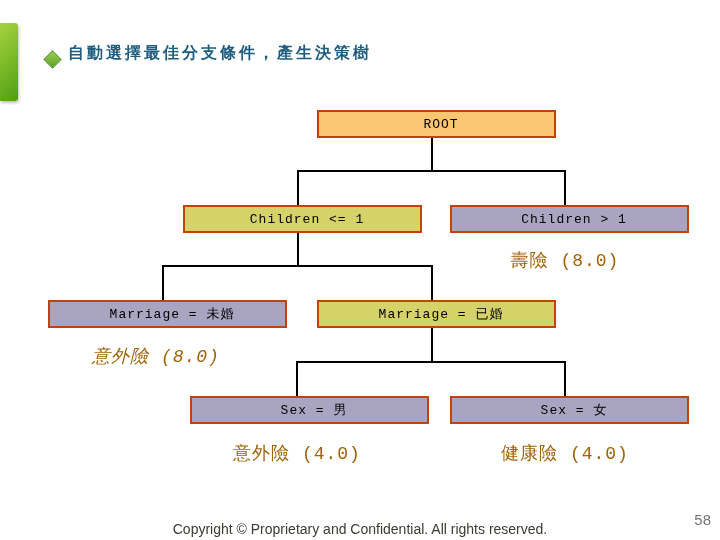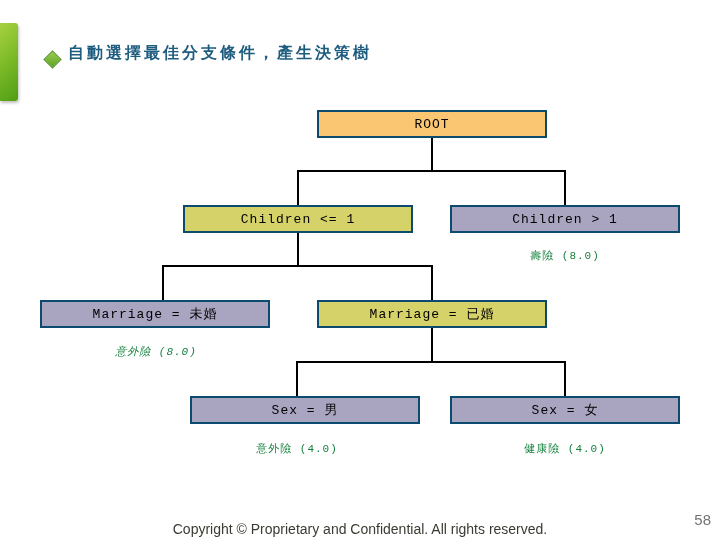--- a/index.html
+++ b/index.html
@@ -33,46 +33,47 @@
     font-size: 16px; font-weight: bold;
     letter-spacing: 3px;
     color: #1d5c7e;
     white-space: nowrap;
   }
 
   
   .node {
     position: absolute;
     width: 226px; height: 24px;
-    border: 2px solid #0c4a6e;
+    border: 2px solid #c2410c;
     display: flex; align-items: center; justify-content: center;
     font-family: "Liberation Mono", "DejaVu Sans Mono", monospace;
     font-size: 13px; letter-spacing: 1px;
     color: #000000;
     white-space: nowrap;
+    padding-left: 9px;
   }
   .fill-orange { background: #fac672; }
   .fill-yellow { background: #d5d269; }
   .fill-purple { background: #a9a5c1; }
 
   .node-root        { left: 317px; top: 110px; }
   .node-children-le { left: 183px; top: 205px; }
   .node-children-gt { left: 450px; top: 205px; }
-  .node-marr-un     { left:  40px; top: 300px; justify-content: center; }
+  .node-marr-un     { left:  48px; top: 300px; justify-content: center; }
   .node-marr-yes    { left: 317px; top: 300px; }
   .node-sex-m       { left: 182px; top: 396px; margin-left: 8px; }
   .node-sex-f       { left: 450px; top: 396px; }
 
   
   .leaf {
     position: absolute; width: 200px;
     text-align: center;
     font-family: "Liberation Mono", "DejaVu Sans Mono", monospace;
-    font-size: 11px; letter-spacing: 1px;
-    color: #15803d; white-space: nowrap;
+    font-size: 18px; letter-spacing: 1px;
+    color: #a16207; white-space: nowrap;
   }
   .leaf-children-gt { left: 465px; top: 248px; }
   .leaf-marr-un     { left:  56px; top: 344px; font-style: italic; }
   .leaf-sex-m       { left: 197px; top: 441px; }
   .leaf-sex-f       { left: 465px; top: 441px; }
 
   
   .line { position: absolute; background: #000000; }
   .v { width: 2px; }
   .h { height: 2px; }

